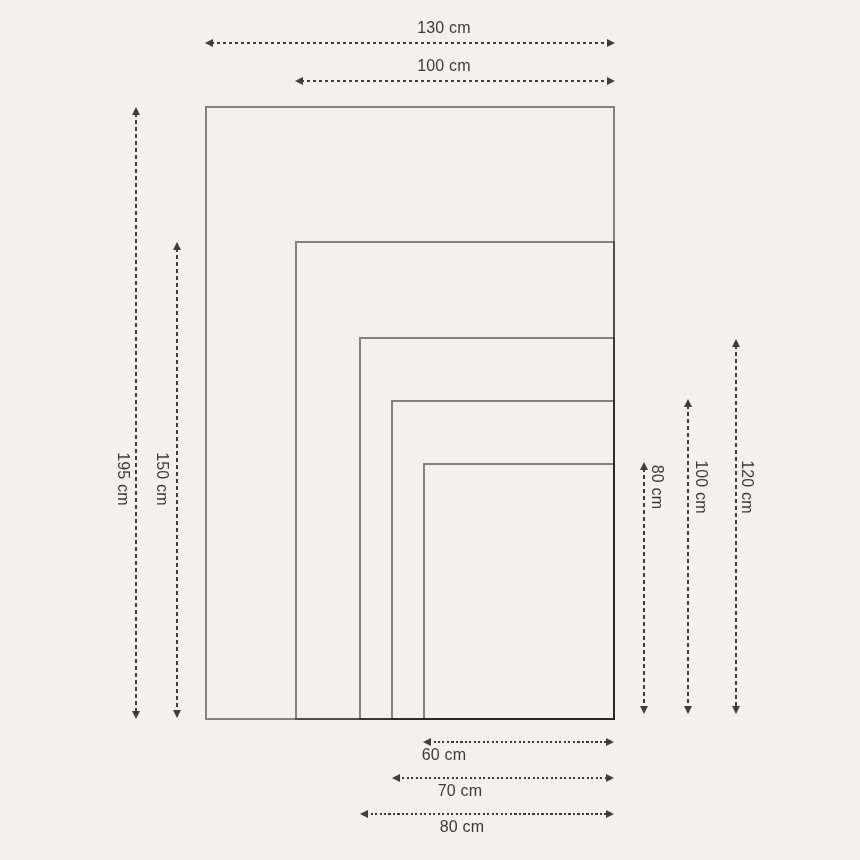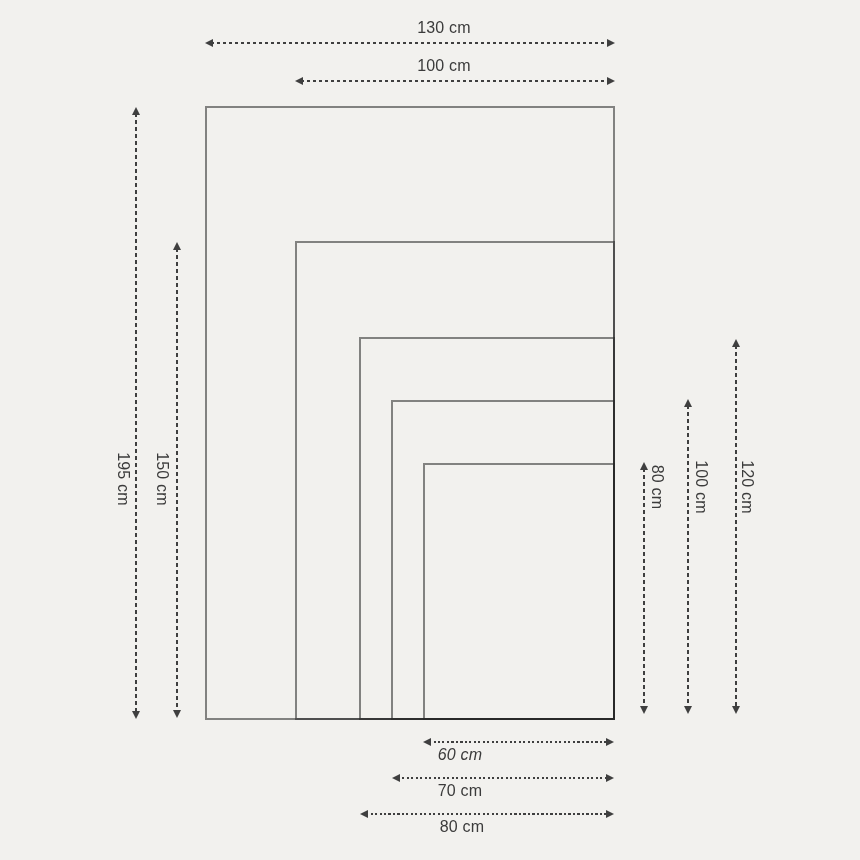--- a/index.html
+++ b/index.html
@@ -121,17 +121,17 @@
   <div class="arrow h" style="left:392px;top:774px;width:222px;">
     <span class="ah w"></span>
     <span class="line-h fine"></span>
     <span class="ah e"></span>
   </div>
   <div class="arrow h" style="left:360px;top:810px;width:254px;">
     <span class="ah w"></span>
     <span class="line-h fine"></span>
     <span class="ah e"></span>
   </div>
-  <div class="dim-label" style="left:460px;top:755px;font-style:italic;">60 cm</div>
+  <div class="dim-label" style="left:444px;top:755px;">60 cm</div>
   <div class="dim-label" style="left:460px;top:791px;">70 cm</div>
   <div class="dim-label" style="left:462px;top:827px;">80 cm</div>
 
 </div>
 
 </body></html>

